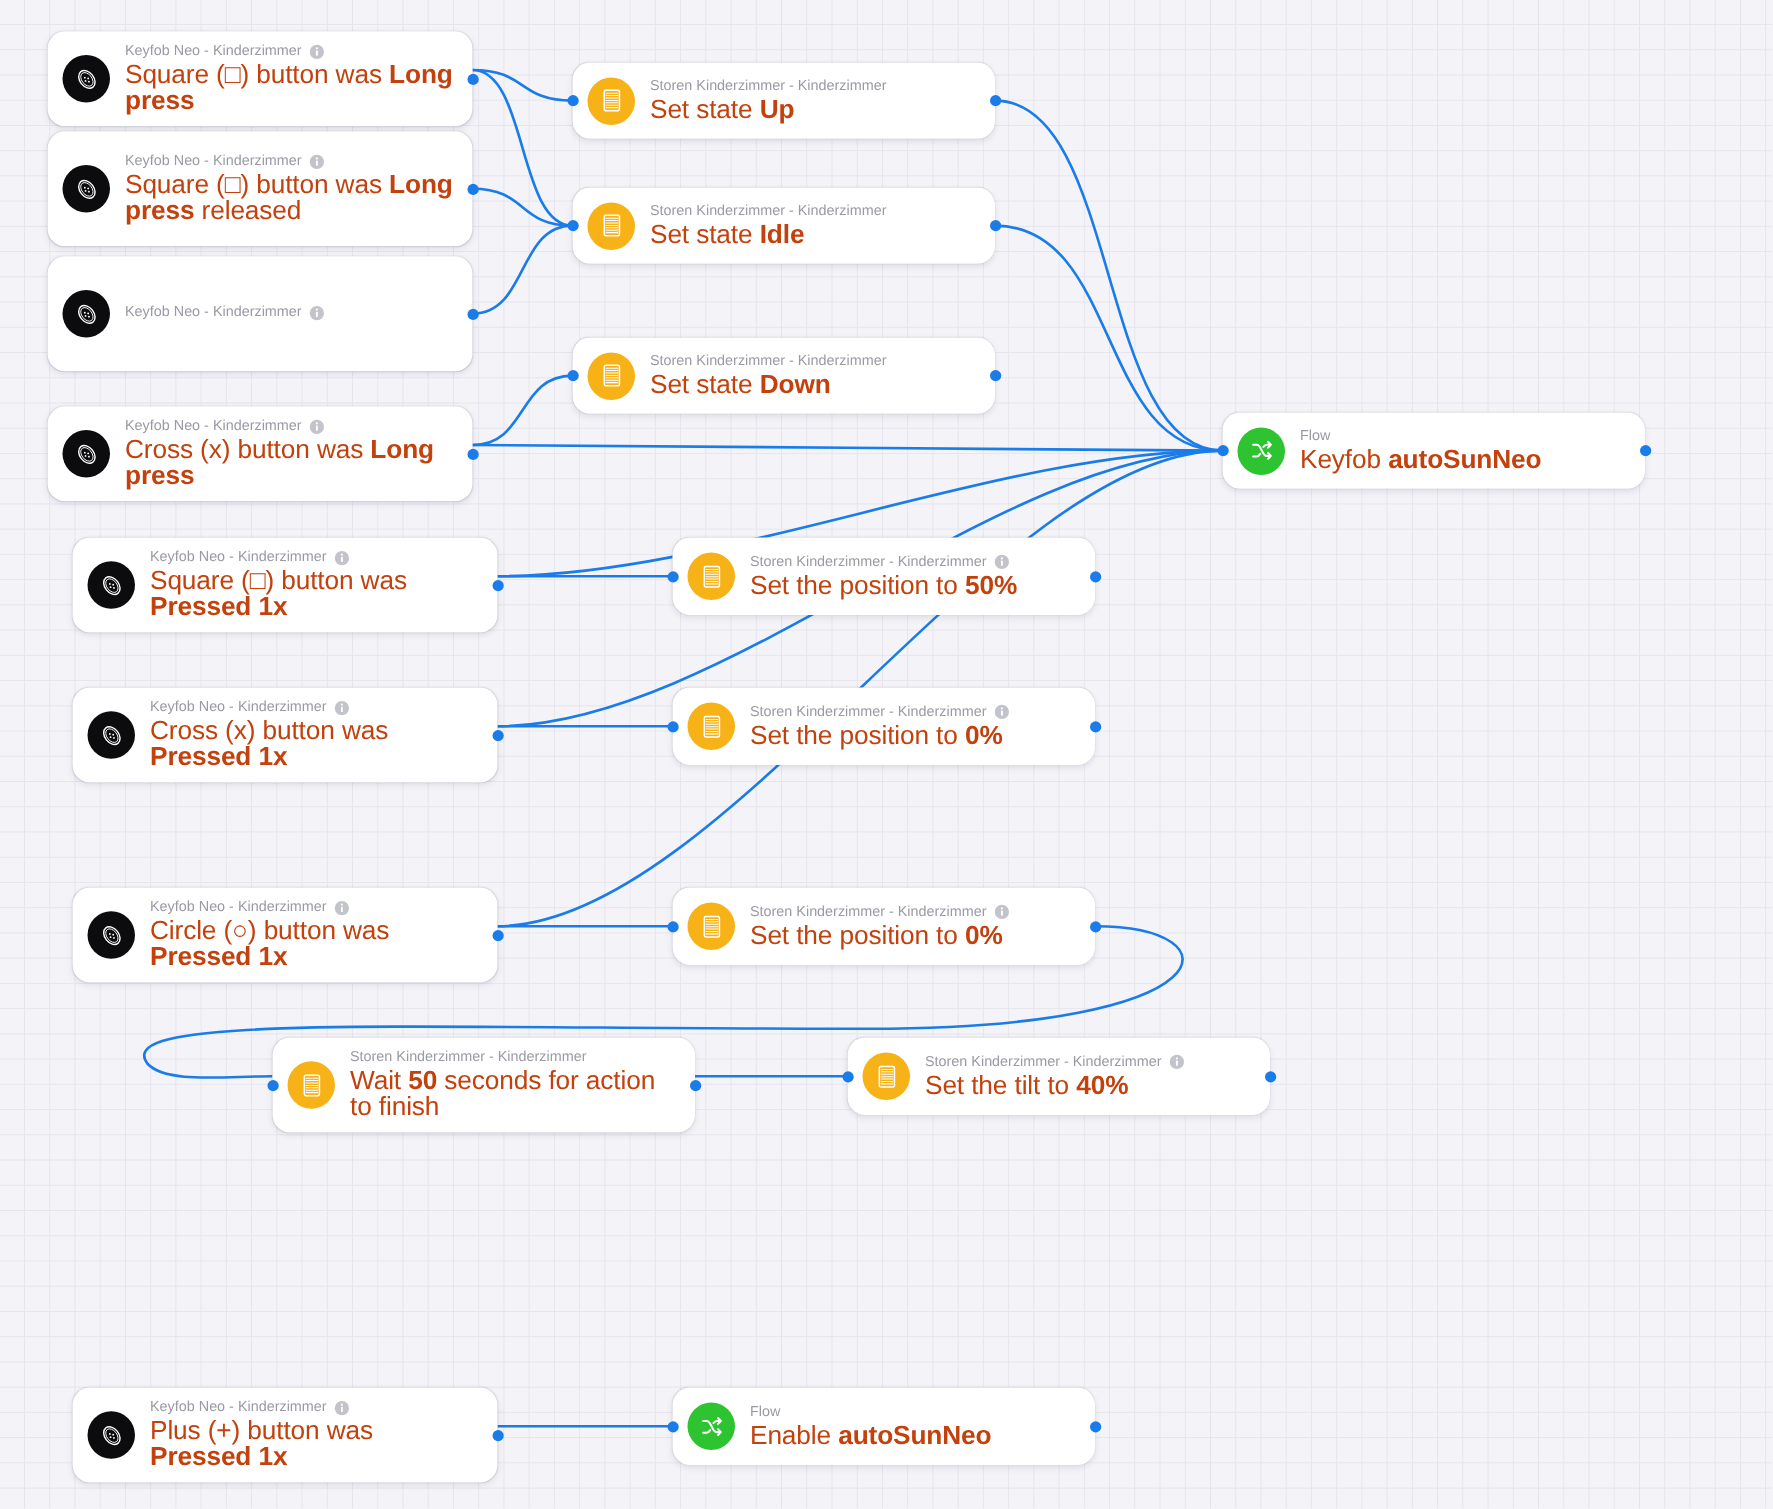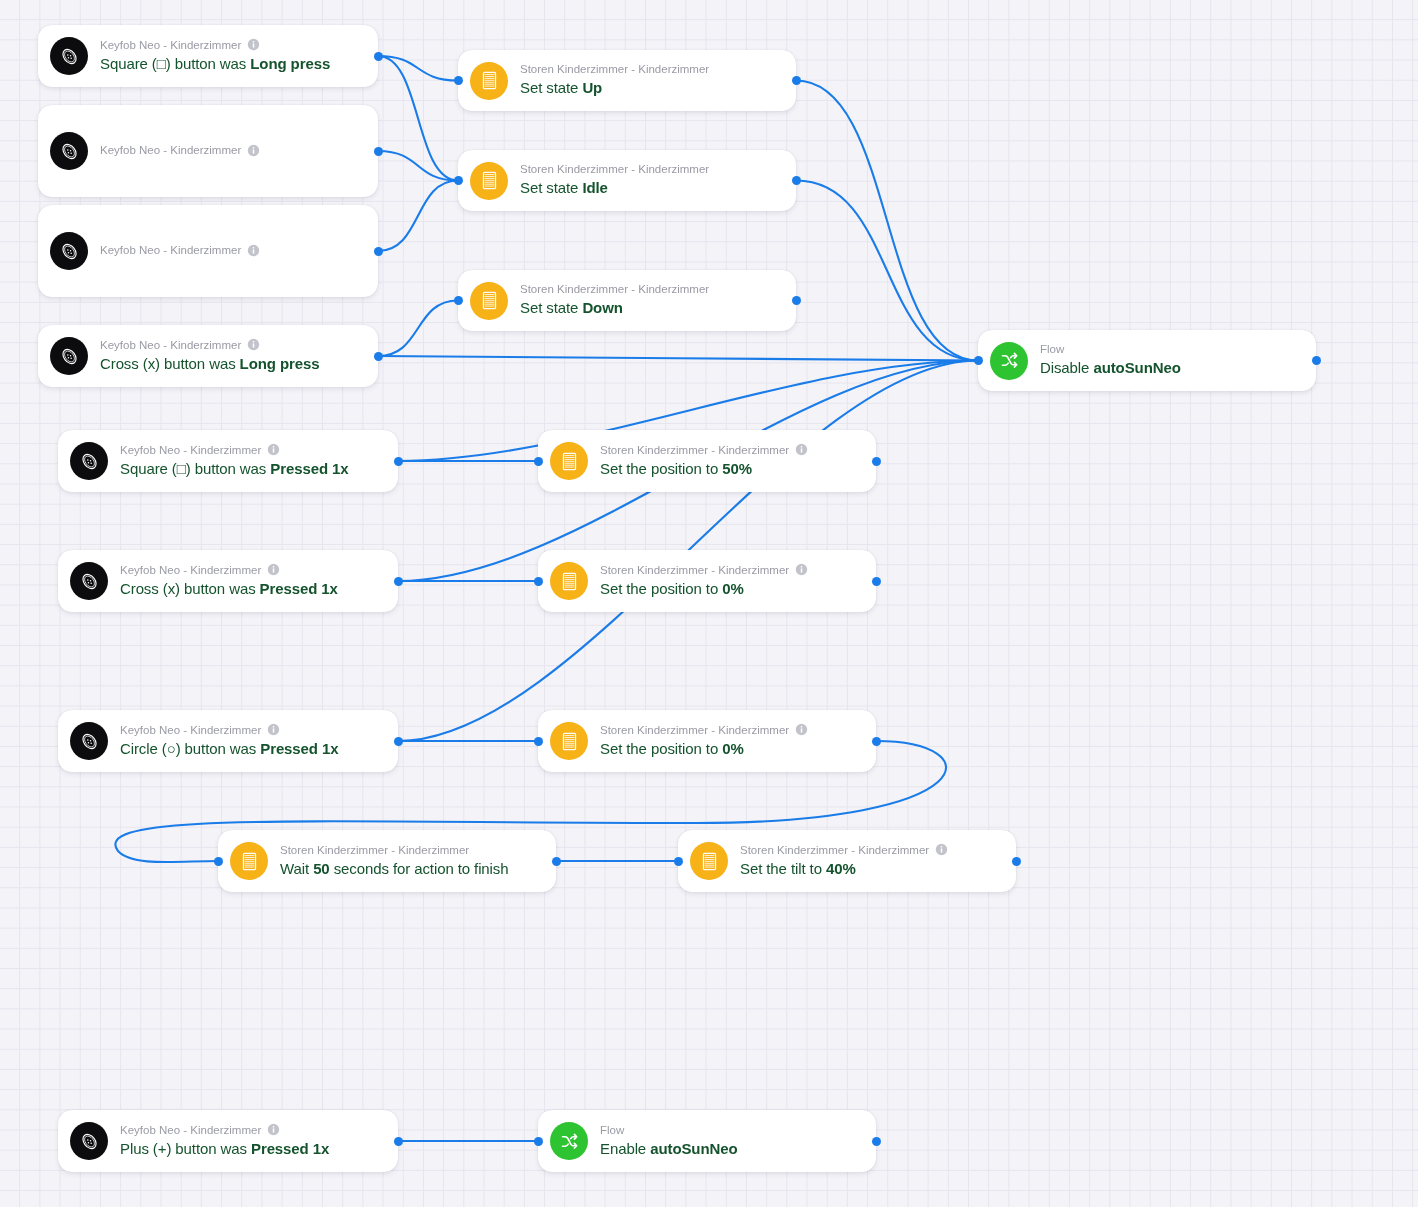--- a/index.html
+++ b/index.html
@@ -71,22 +71,22 @@
     display: flex;
     align-items: center;
   }
   .node-sub .info-icon {
     display: inline-flex;
     margin-left: 6px;
     position: relative;
     top: 0px;
   }
   .node-title {
-    font-size: 15px;
-    color: #14532d;
+    font-size: 21px;
+    color: #c2410c;
     line-height: 21px;
     font-weight: 400;
     letter-spacing: -0.1px;
   }
   .node-title b { font-weight: 700; }
 
   .port {
     position: absolute;
     width: 9px;
     height: 9px;
@@ -193,20 +193,21 @@
           <div class="node-sub">
             <span>Keyfob Neo - Kinderzimmer</span>
             <span class="info-icon">
               <svg width="13" height="13" viewBox="0 0 16 16">
                 <circle cx="8" cy="8" r="7" fill="#c3c3cc"></circle>
                 <circle cx="8" cy="4.6" r="1.05" fill="#ffffff"></circle>
                 <rect x="7.1" y="6.6" width="1.85" height="5.3" rx="0.9" fill="#ffffff"></rect>
               </svg>
             </span>
           </div>
+          <div class="node-title"><span>Square (□) button was </span><b>Long press</b><span> released</span></div>
         </div>
         <span class="port out"></span>
       </div>
       <div class="node" style="left: 458px; top: 150px; width: 338px; min-height: 61px;">
         <div class="node-icon icon-action">
           <svg class="shutter" viewBox="0 0 20 24" fill="none">
             <rect x="3.1" y="2.6" width="13.8" height="18.6" rx="1.3" stroke="#ffffff" stroke-width="1.4"></rect>
             <line x1="4.4" y1="5.2" x2="15.6" y2="5.2" stroke="#ffffff" stroke-width="0.95"></line>
             <line x1="4.4" y1="7.4" x2="15.6" y2="7.4" stroke="#ffffff" stroke-width="0.95"></line>
             <line x1="4.4" y1="9.600000000000001" x2="15.6" y2="9.600000000000001" stroke="#ffffff" stroke-width="0.95"></line>
@@ -305,21 +306,21 @@
             <path d="M4 17.4h3.2c1.4 0 2.4-1 3.3-2.4"></path>
             <path d="M13.4 8.6c1-1.4 2-2 3.2-2h3.0"></path>
             <polyline points="17.6,3.9 20.2,6.6 17.6,9.3"></polyline>
             <polyline points="17.6,14.1 20.2,16.8 17.6,19.5"></polyline>
           </svg>
         </div>
         <div class="node-body">
           <div class="node-sub">
             <span>Flow</span>
           </div>
-          <div class="node-title"><span>Disable </span><b>autoSunNeo</b><span></span></div>
+          <div class="node-title"><span>Keyfob </span><b>autoSunNeo</b><span></span></div>
         </div>
         <span class="port in"></span>
         <span class="port out"></span>
       </div>
       <div class="node" style="left: 58px; top: 430px; width: 340px; min-height: 62px;">
         <div class="node-icon icon-trigger">
           <svg class="kf" viewBox="0 0 24 24" fill="none" stroke="#ffffff" stroke-width="1.3">
             <ellipse cx="12" cy="12" rx="6.4" ry="9" transform="rotate(-38 12 12)"></ellipse>
             <ellipse cx="12" cy="12" rx="4.6" ry="7" transform="rotate(-38 12 12)" stroke-width="0.8"></ellipse>
             <circle cx="10.1" cy="10.4" r="0.85" fill="#ffffff" stroke="none"></circle>

